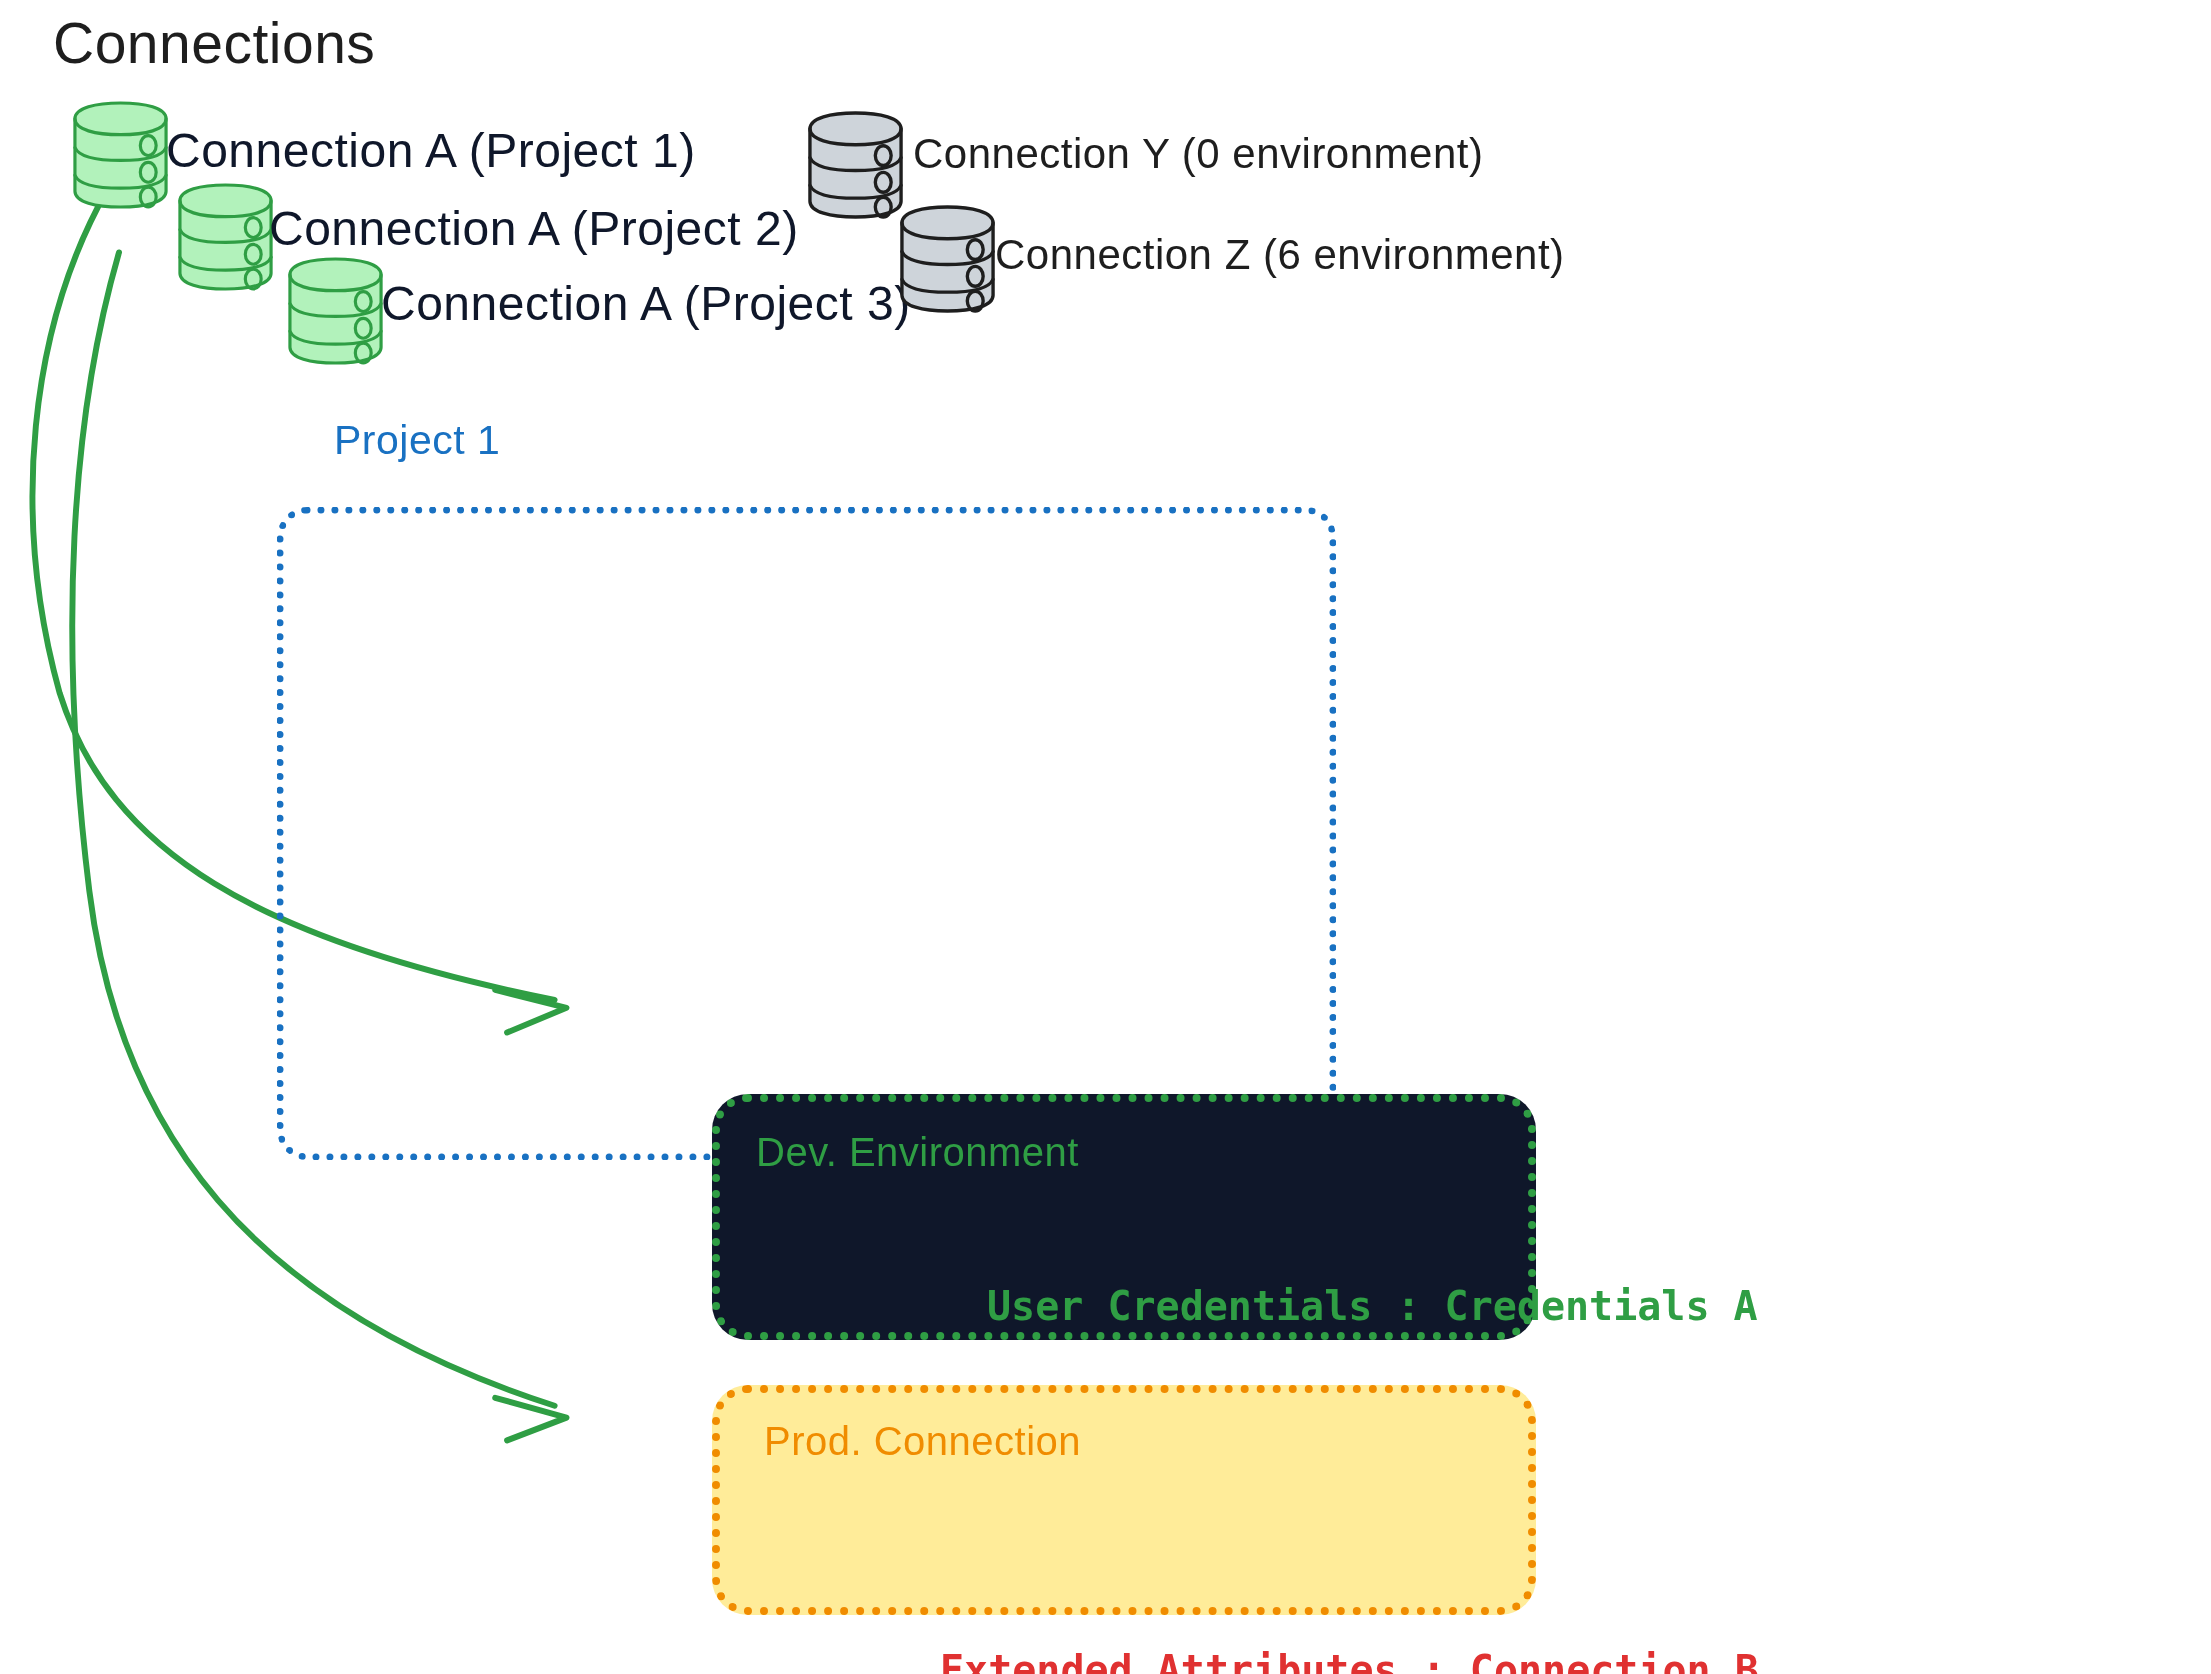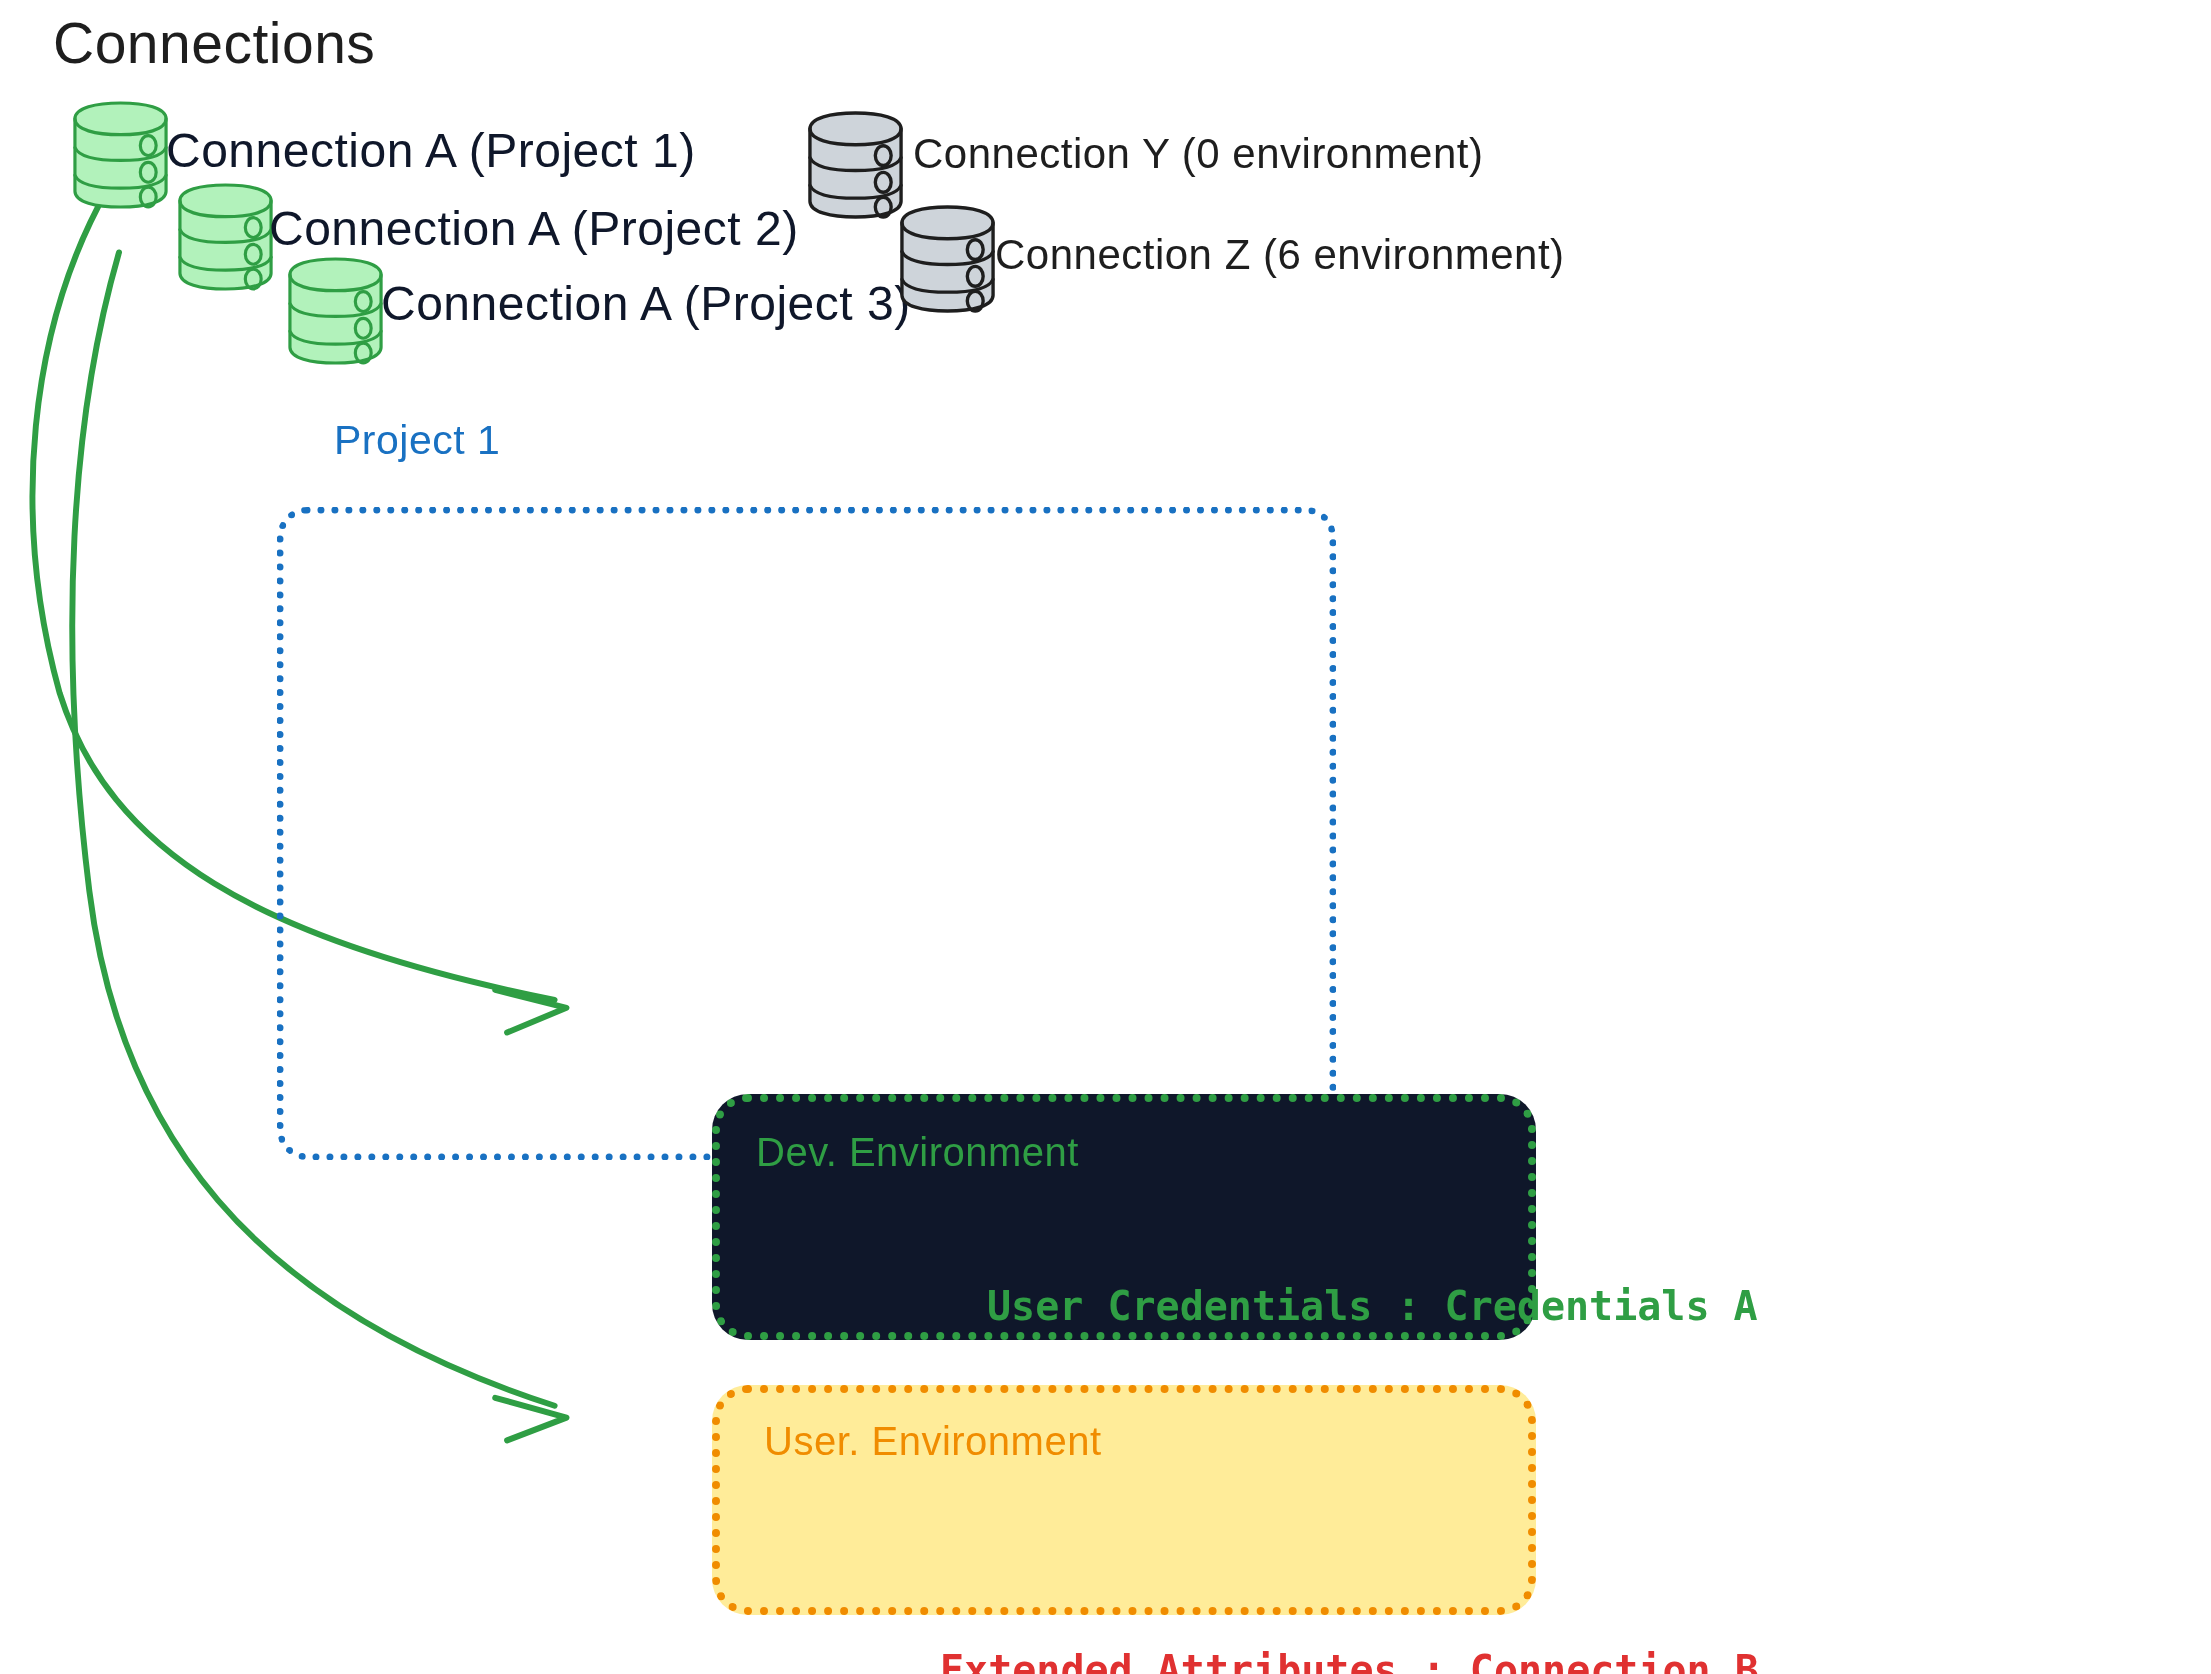--- a/index.html
+++ b/index.html
@@ -234,21 +234,21 @@
   <div class="txt hand" id="title-project">Project 1</div>
 
   <div class="box" id="project-box">
 
     <div class="box" id="dev-box">
       <div class="env-title hand" id="dev-title">Dev. Environment</div>
       <div class="env-body mono" id="dev-body">User Credentials : Credentials A</div>
     </div>
 
     <div class="box" id="prod-box">
-      <div class="env-title hand" id="prod-title">User. Environment</div>
+      <div class="env-title hand" id="prod-title">Prod. Connection</div>
       <div class="env-body mono" id="prod-body">
         <div>Extended Attributes : Connection B</div>
         
       </div>
     </div>
 
   </div>
 
 </div>
 

